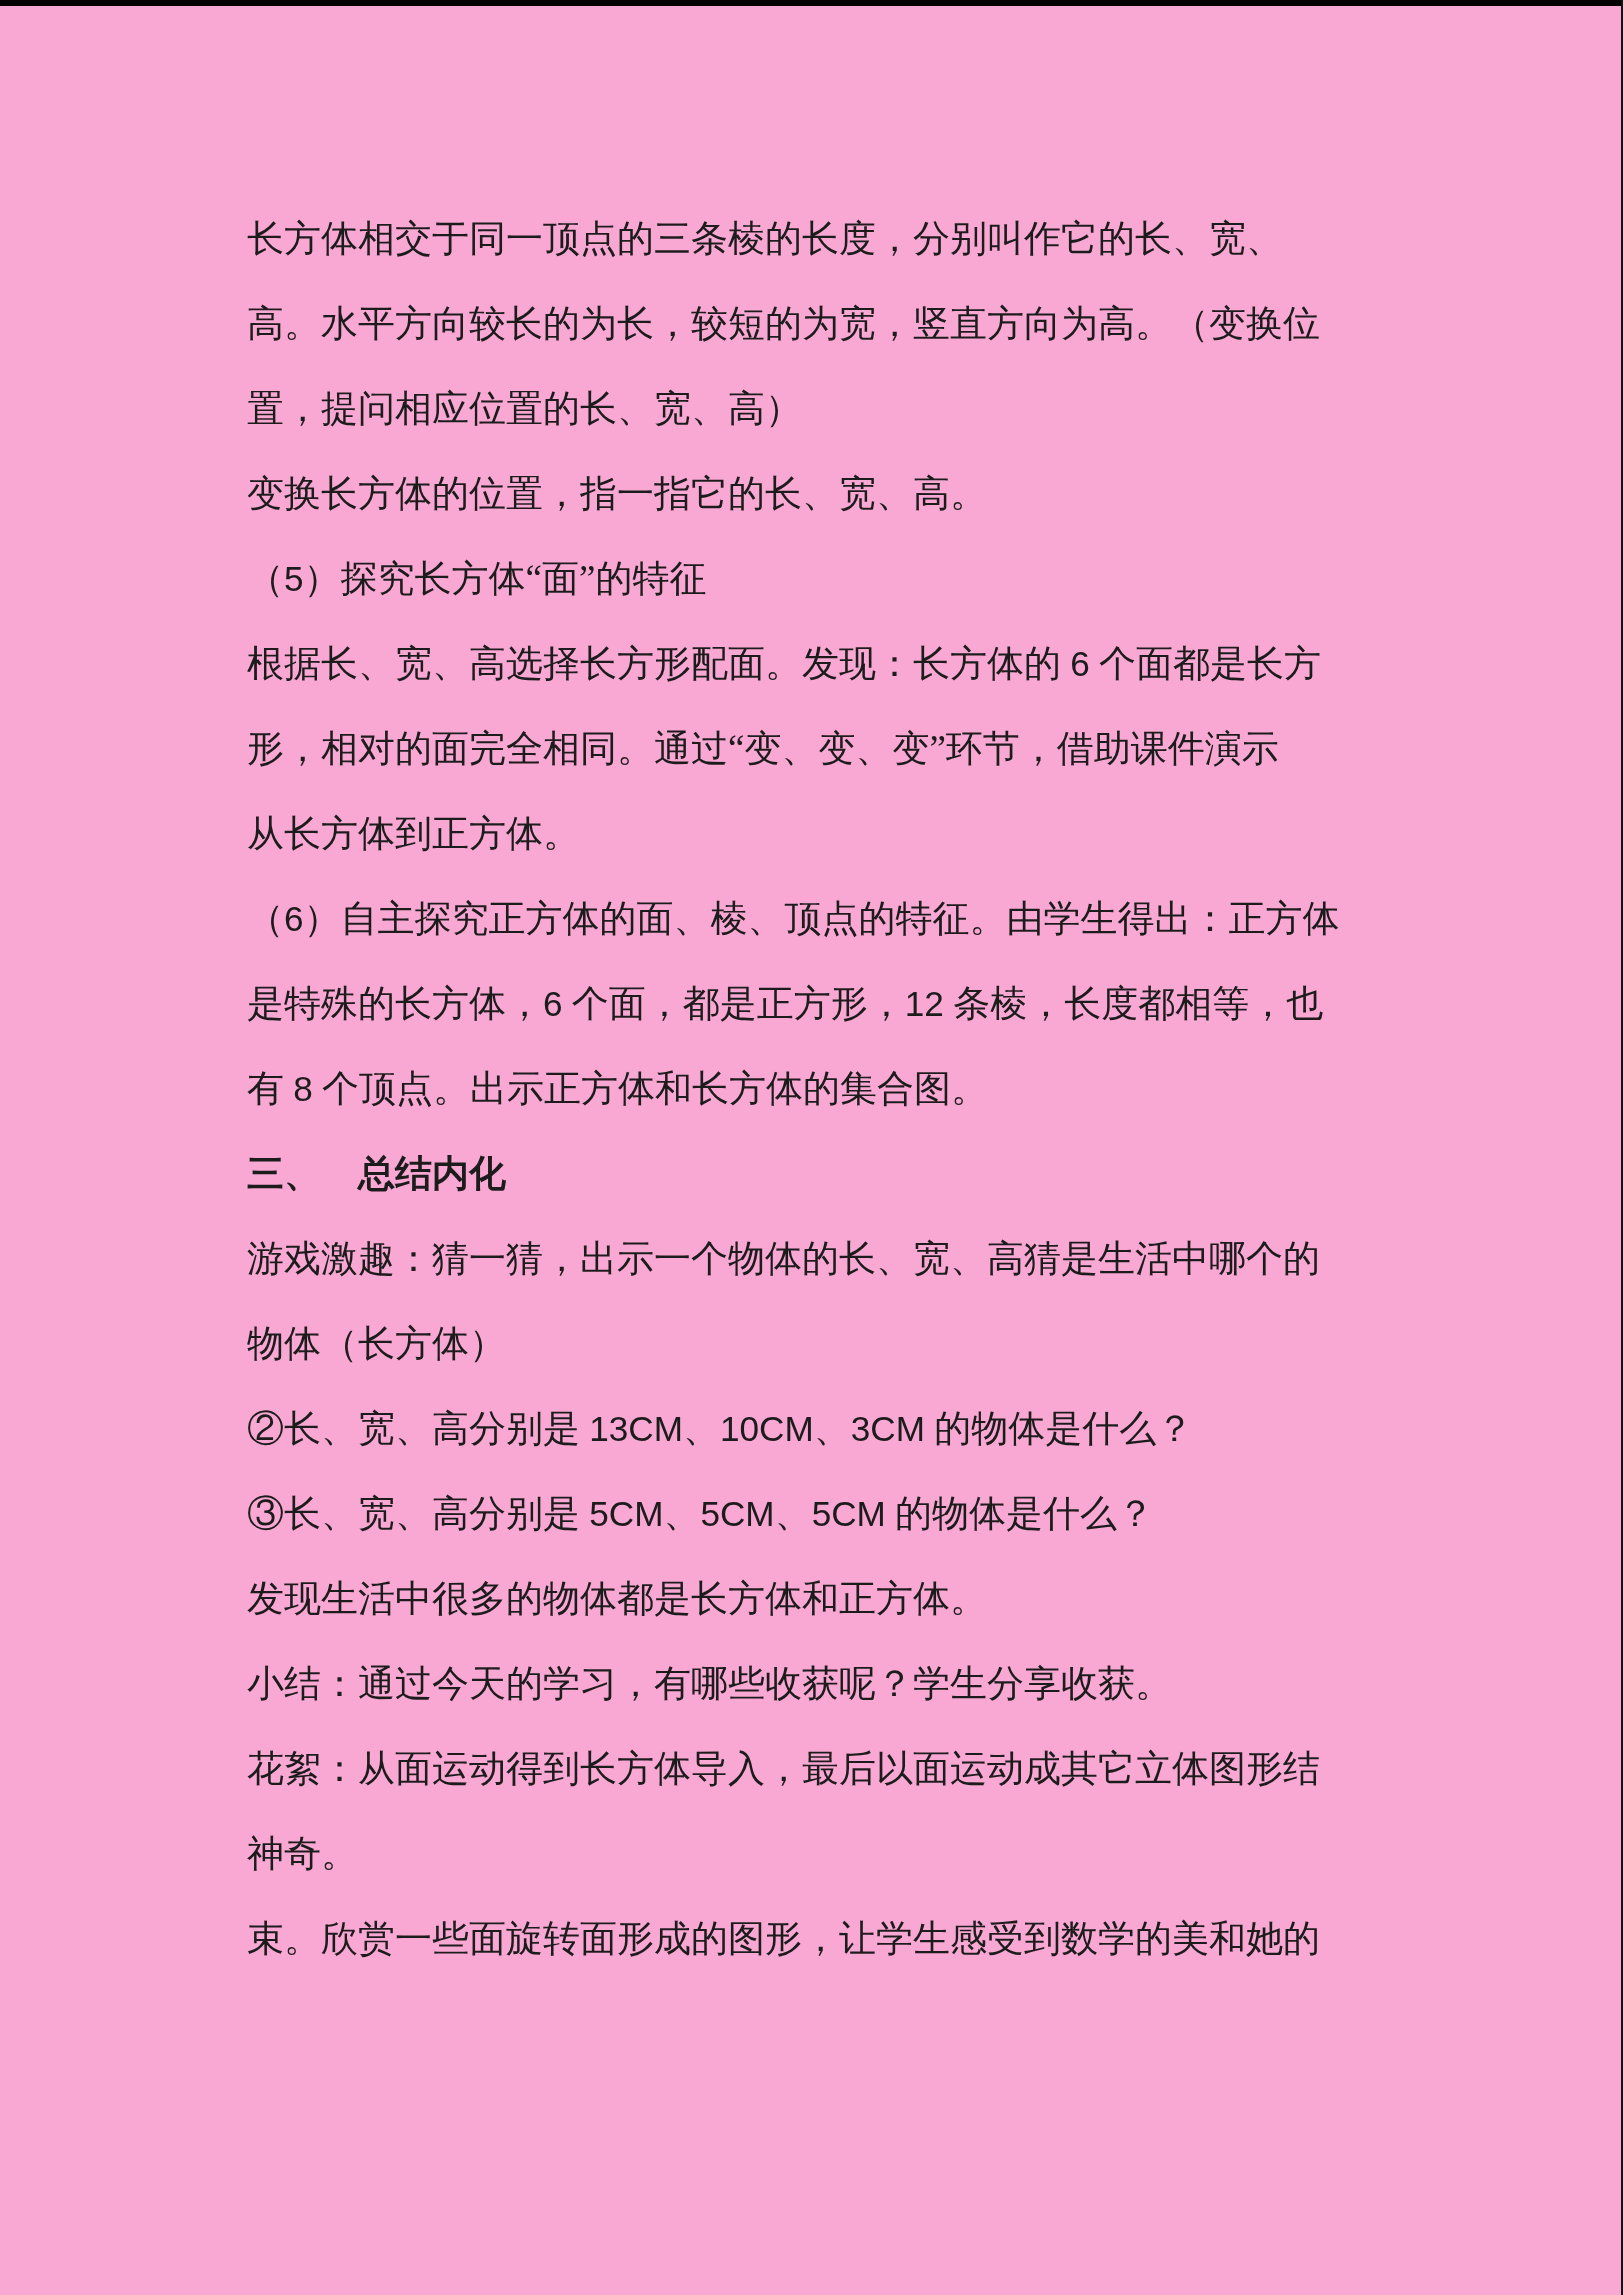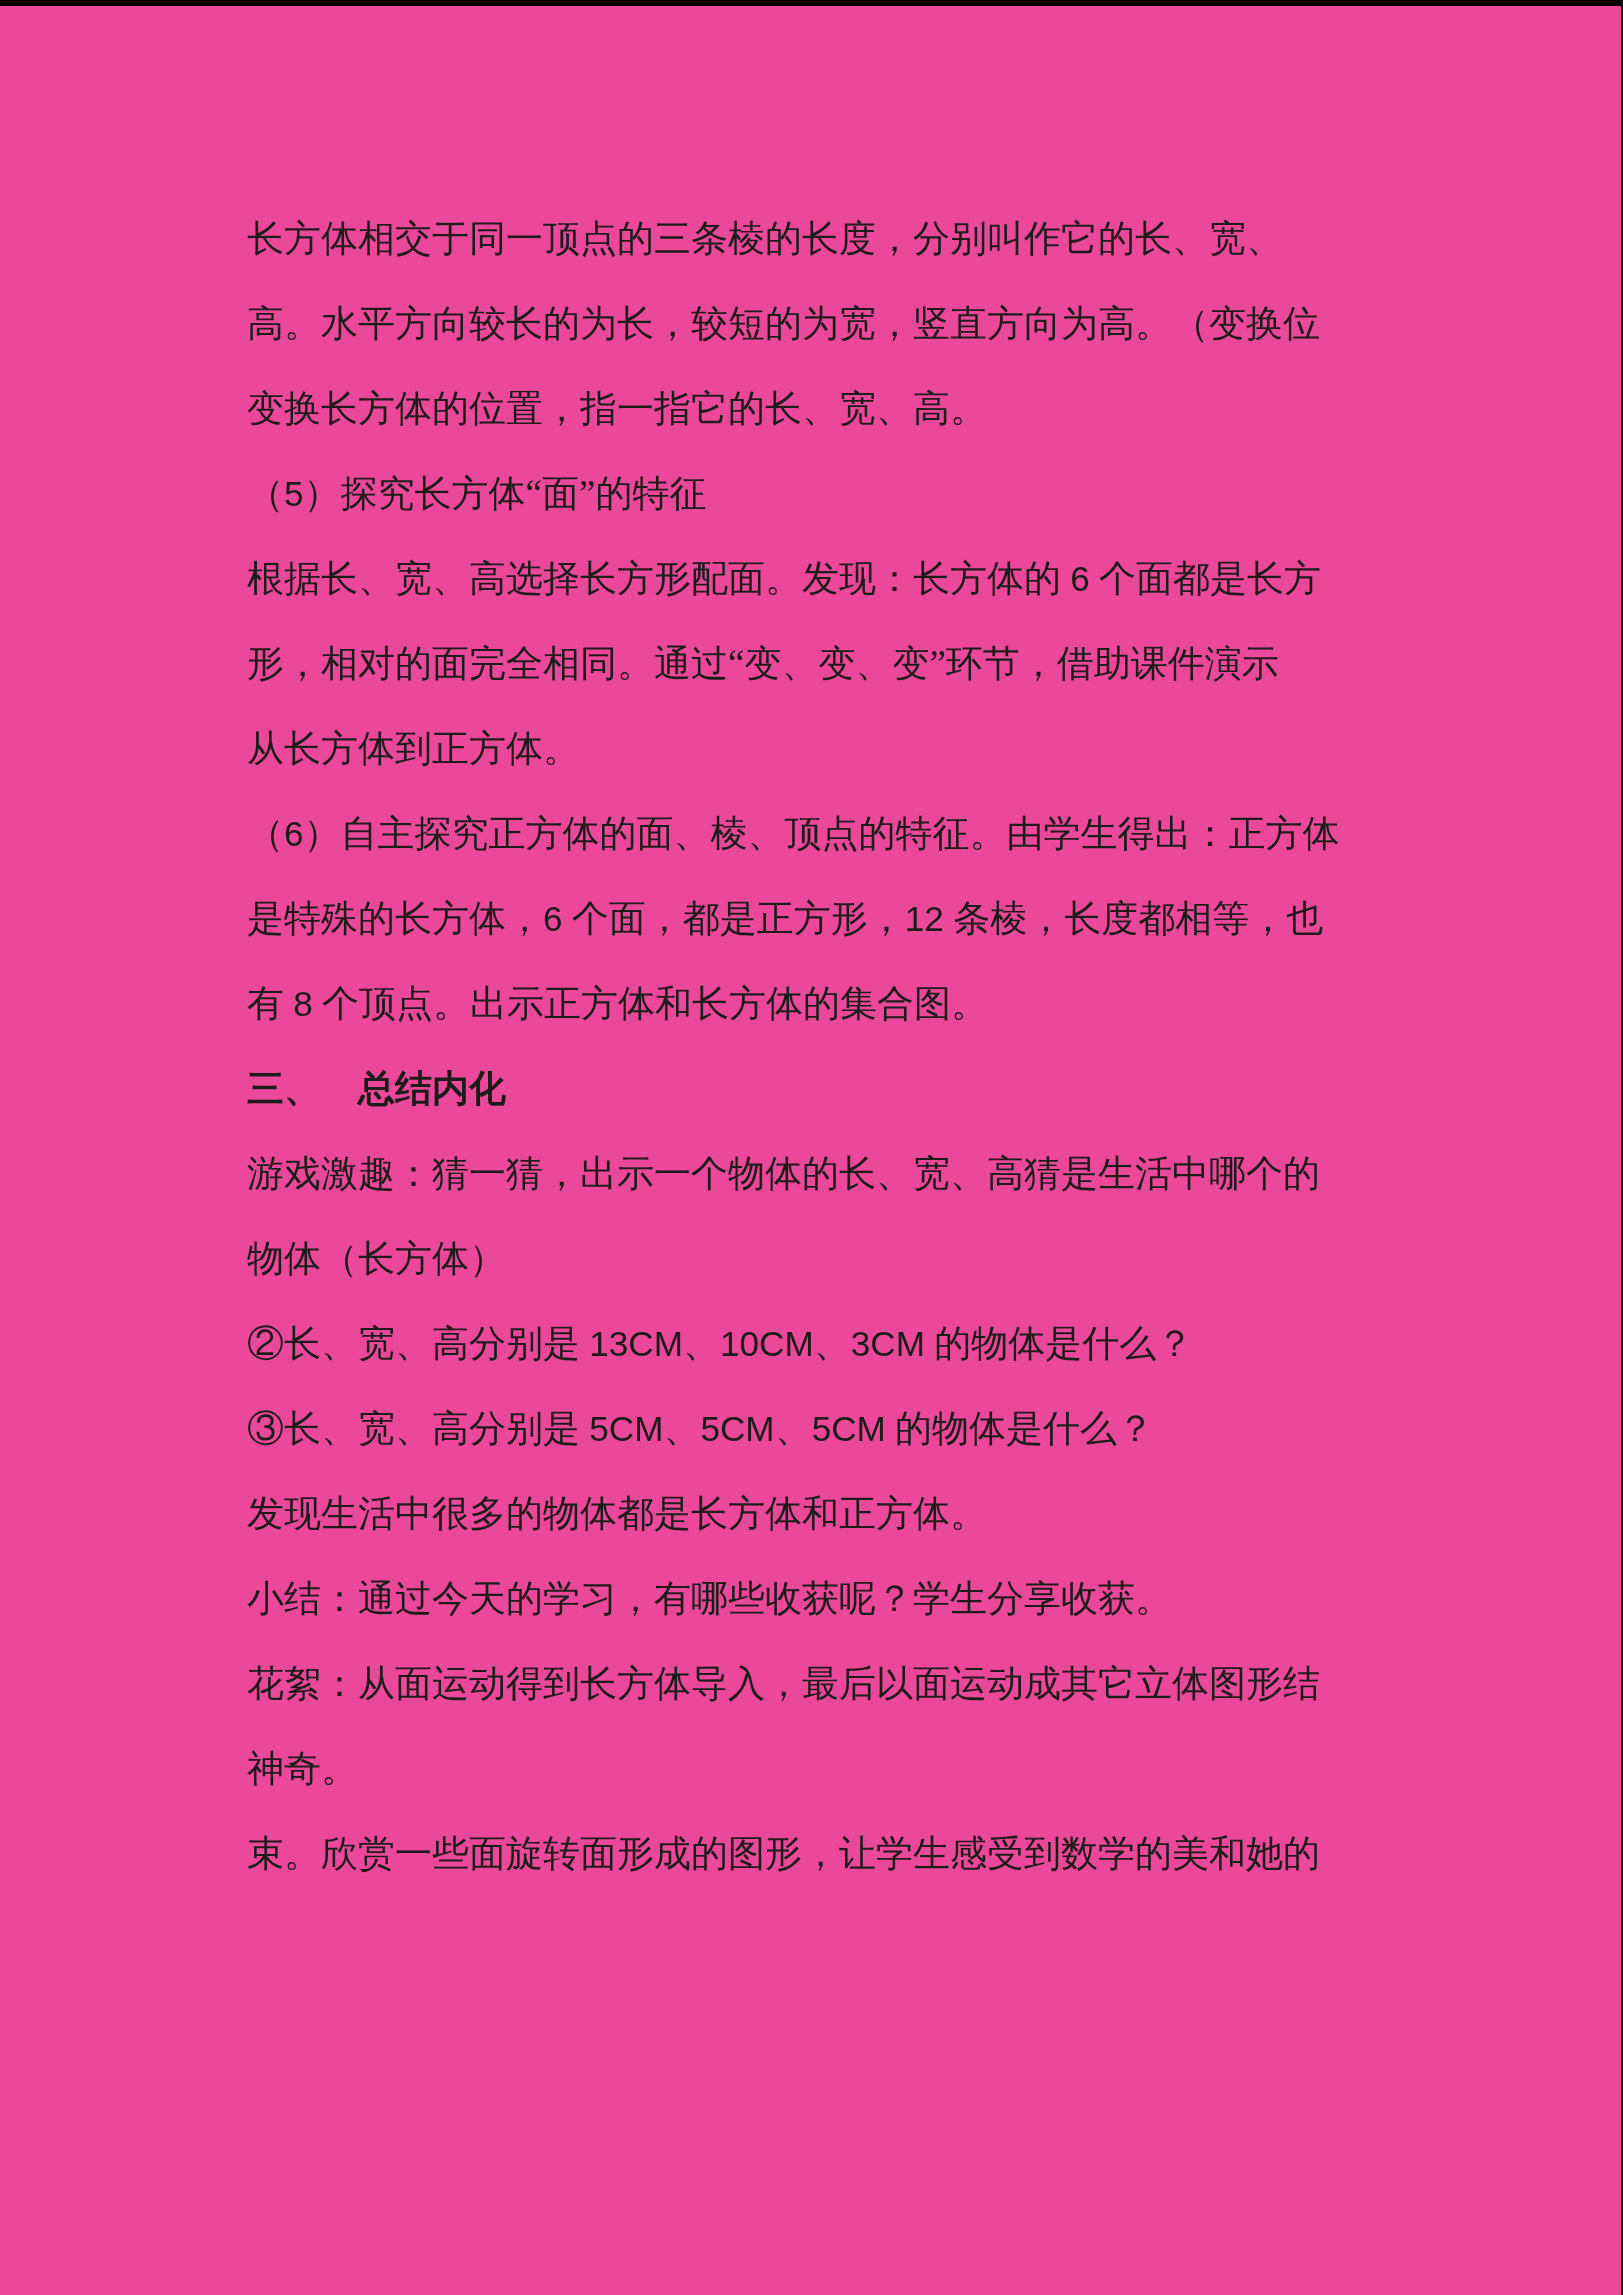--- a/index.html
+++ b/index.html
@@ -4,21 +4,21 @@
 <style>
   html, body {
     margin: 0;
     padding: 0;
     background: #ffffff;
   }
   .page {
     position: relative;
     width: 1623px;
     height: 2295px;
-    background: #ec4899;
+    background: #f9a8d4;
     overflow: hidden;
     font-family: "Liberation Serif", "DejaVu Serif", serif;
   }
   .top-border {
     position: absolute;
     top: 0;
     left: 0;
     width: 100%;
     height: 5.5px;
     background: #020202;
@@ -56,20 +56,21 @@
 </head>
 <body>
 
 <div class="page">
   <div class="top-border"></div>
   <div class="right-border"></div>
 
   <div class="content">
     <div class="line">长方体相交于同一顶点的三条棱的长度，分别叫作它的长、宽、</div>
     <div class="line">高。水平方向较长的为长，较短的为宽，竖直方向为高。（变换位</div>
+    <div class="line">置，提问相应位置的长、宽、高）</div>
     <div class="line">变换长方体的位置，指一指它的长、宽、高。</div>
     <div class="line">（<span class="latin">5</span>）探究长方体“面”的特征</div>
     <div class="line">根据长、宽、高选择长方形配面。发现：长方体的 <span class="latin">6</span> 个面都是长方</div>
     <div class="line">形，相对的面完全相同。通过“变、变、变”环节，借助课件演示</div>
     <div class="line">从长方体到正方体。</div>
     <div class="line">（<span class="latin">6</span>）自主探究正方体的面、棱、顶点的特征。由学生得出：正方体</div>
     <div class="line">是特殊的长方体，<span class="latin">6</span> 个面，都是正方形，<span class="latin">12</span> 条棱，长度都相等，也</div>
     <div class="line">有 <span class="latin">8</span> 个顶点。出示正方体和长方体的集合图。</div>
     <div class="line bold">三、　总结内化</div>
     <div class="line">游戏激趣：猜一猜，出示一个物体的长、宽、高猜是生活中哪个的</div>

